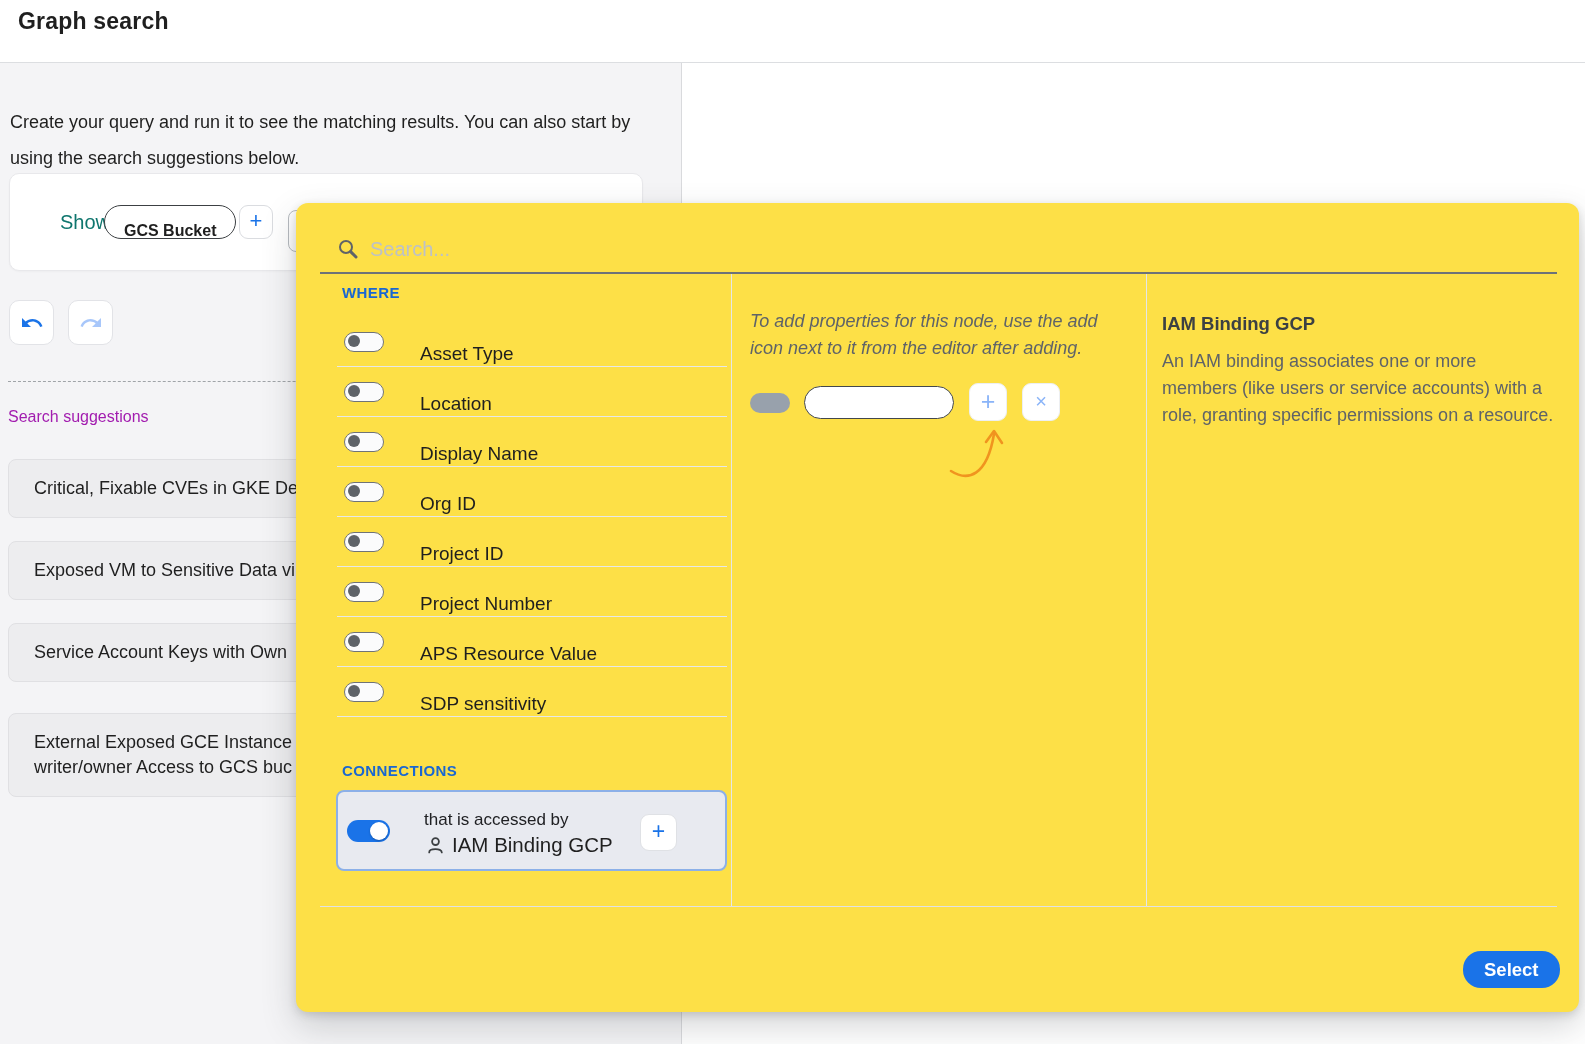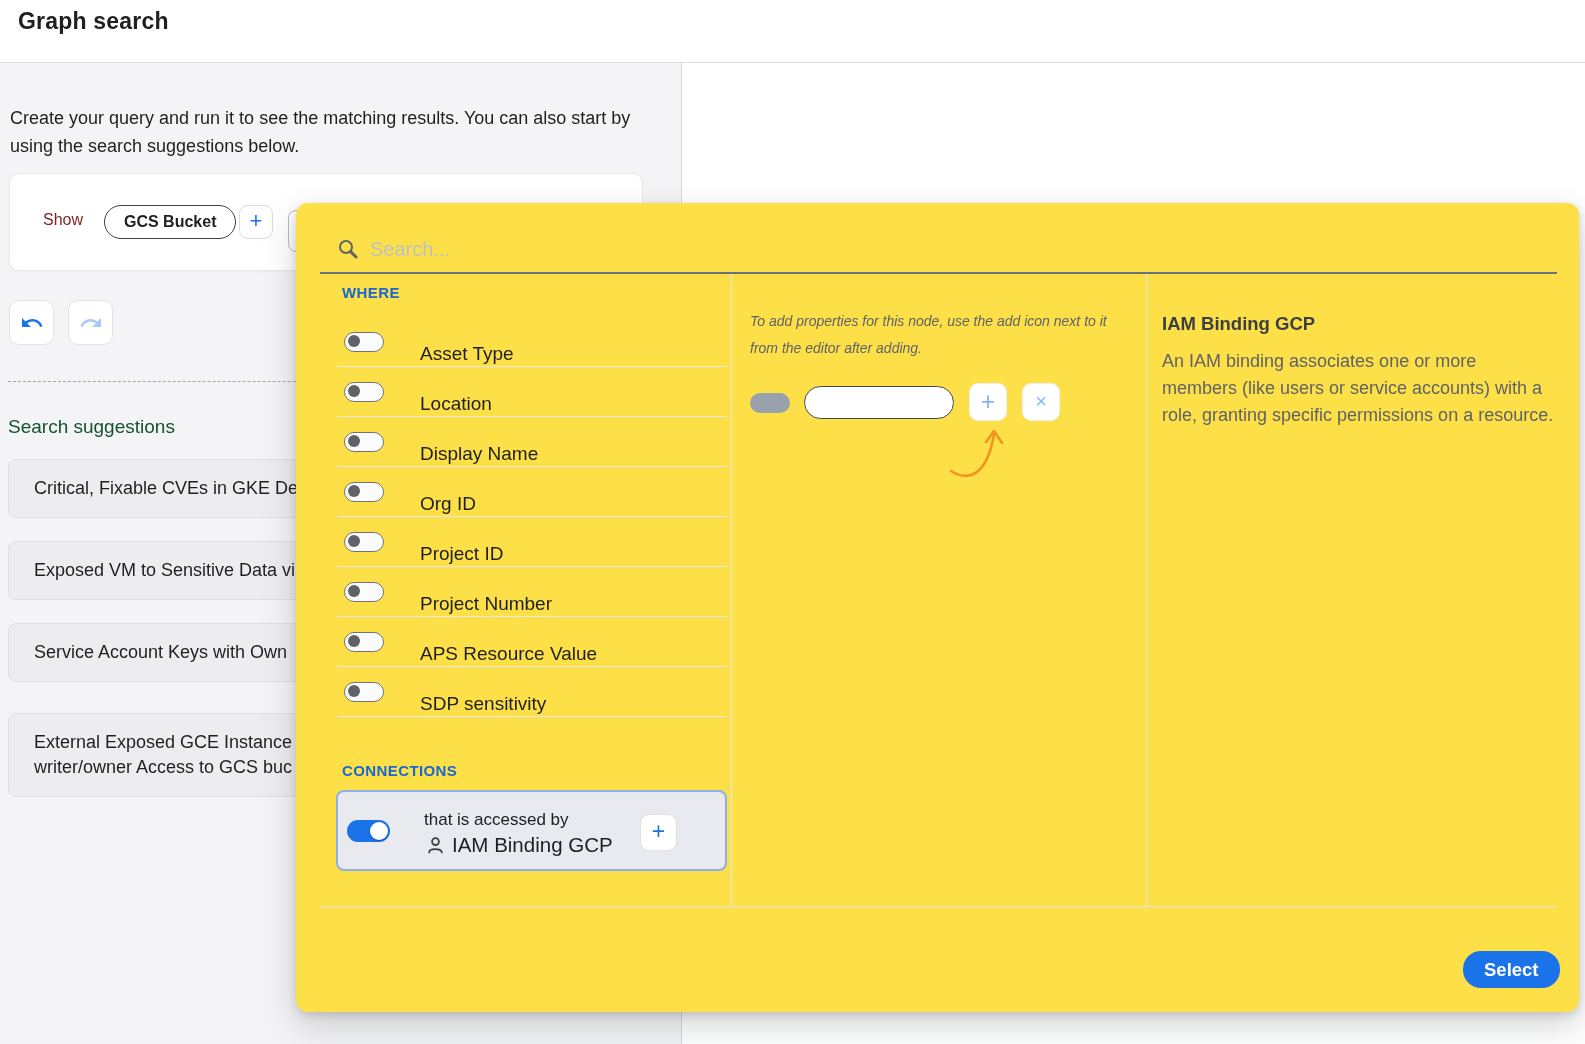--- a/index.html
+++ b/index.html
@@ -6,41 +6,41 @@
   html,body { width:1585px; height:1044px; background:#fff; overflow:hidden;
     font-family:"Liberation Sans", sans-serif; color:#1f1f1f; }
   .abs { position:absolute; }
 
   
   .page-title { left:18px; top:8px; font-size:23px; font-weight:600; color:#1f1f1f; letter-spacing:.2px; }
   .header-divider { left:0; top:62px; width:1585px; height:1px; background:#dcdee1; }
 
   
   .left-panel { left:0; top:63px; width:682px; height:981px; background:#f4f4f6; border-right:1px solid #d9dadd; }
-  .intro-text { left:10px; top:104px; width:660px; font-size:18px; line-height:28px; color:#1f1f1f; }
+  .intro-text { left:10px; top:104px; width:660px; font-size:18px; line-height:36px; color:#1f1f1f; }
 
   .query-card { left:9px; top:173px; width:634px; height:98px; background:#fff;
     border:1px solid #e8e8eb; border-radius:10px; box-shadow:0 1px 2px rgba(0,0,0,.03); z-index:2; }
-  .show-label { left:33px; top:37px; font-size:16px; color:#7f1d1d; }
-  .node-chip { left:94px; top:31px; height:34px; padding:0 19px; background:#fff;
+  .show-label { left:50px; top:37px; font-size:20px; color:#0f766e; }
+  .node-chip { left:94px; top:31px; height:34px; padding:9px 19px; background:#fff;
     border:1.5px solid #3c4043; border-radius:17px; font-size:16px; font-weight:bold;
     line-height:31px; color:#1f1f1f; }
   .add-node-btn { left:229px; top:31px; width:34px; height:34px; background:#fff;
     border:1px solid #dadce0; border-radius:9px; color:#1a73e8; font-size:22px; line-height:30px;
     text-align:center; cursor:pointer; }
   .hidden-sliver { left:288px; top:210px; width:24px; height:42px; background:#fff;
     border:1.5px solid #b7bbc0; border-radius:8px; z-index:5; }
 
   .icon-btn { width:45px; height:45px; background:#fff; border:1px solid #e2e3e7; border-radius:10px;
     display:flex; align-items:center; justify-content:center; cursor:pointer; }
   .undo-btn { left:9px; top:300px; }
   .redo-btn { left:68px; top:300px; }
 
   .dashed-divider { left:8px; top:381px; width:652px; border-top:1px dashed #a0a4a8; }
-  .suggestions-title { left:8px; top:408px; font-size:19px; color:#14532d;margin-top:8px; }
+  .suggestions-title { left:8px; top:408px; font-size:16px; color:#a21caf; }
 
   .suggestions-list { left:8px; top:459px; width:650px; display:flex; flex-direction:column; gap:23px; }
   .suggestion-card { width:650px; background:#ededef; border:1px solid #e0e0e3; border-radius:8px;
     padding:16px 0 16px 25px; font-size:18px; line-height:25px; color:#1f1f1f;
     white-space:nowrap; overflow:hidden; cursor:pointer; }
   .suggestion-card:nth-child(4) { margin-top:8px; }
 
   
   .modal { left:296px; top:203px; width:1283px; height:809px; background:#fde047; border-radius:12px;
     box-shadow:0 3px 8px rgba(60,64,67,.18), 0 14px 34px rgba(60,64,67,.22); z-index:20; }
@@ -72,21 +72,21 @@
   .toggle-on { left:9px; top:28px; width:43px; height:22px; background:#1a73e8; border-radius:11px; cursor:pointer; }
   .toggle-on .knob { position:absolute; right:2px; top:2px; width:18px; height:18px; border-radius:50%;
     background:#fff; box-shadow:0 1px 2px rgba(0,0,0,.25); }
   .conn-relation { left:86px; top:18px; font-size:17px; color:#202124; }
   .conn-entity-row { left:88px; top:41px; display:flex; align-items:center; gap:7px; }
   .conn-entity { font-size:20.5px; color:#1f1f1f; }
   .conn-add-btn { left:302px; top:22px; width:37px; height:37px; background:#fff;
     border:1px solid #dfe1e5; border-radius:9px; color:#1a73e8; font-size:23px; line-height:33px;
     text-align:center; cursor:pointer; }
 
-  .m-hint { left:454px; top:105px; width:382px; font-size:14px; line-height:27px;
+  .m-hint { left:454px; top:105px; width:382px; font-size:18px; line-height:27px;
     font-style:italic; color:#5f6368; }
   .node-pill { left:454px; top:190px; width:40px; height:20px; background:#98a1ac; border-radius:10px; }
   .node-input { left:508px; top:183px; width:150px; height:33px; background:#fff;
     border:1.5px solid #43484d; border-radius:17px; outline:none; }
   .ghost-btn { width:38px; height:38px; background:#fff; border:1px solid #edeff2; border-radius:9px;
     color:#8ab4f8; text-align:center; cursor:pointer; }
   .m-add-btn { left:673px; top:180px; font-size:25px; line-height:34px; }
   .m-close-btn { left:726px; top:180px; font-size:20px; line-height:34px; }
   .m-arrow { left:638px; top:218px; }
 

